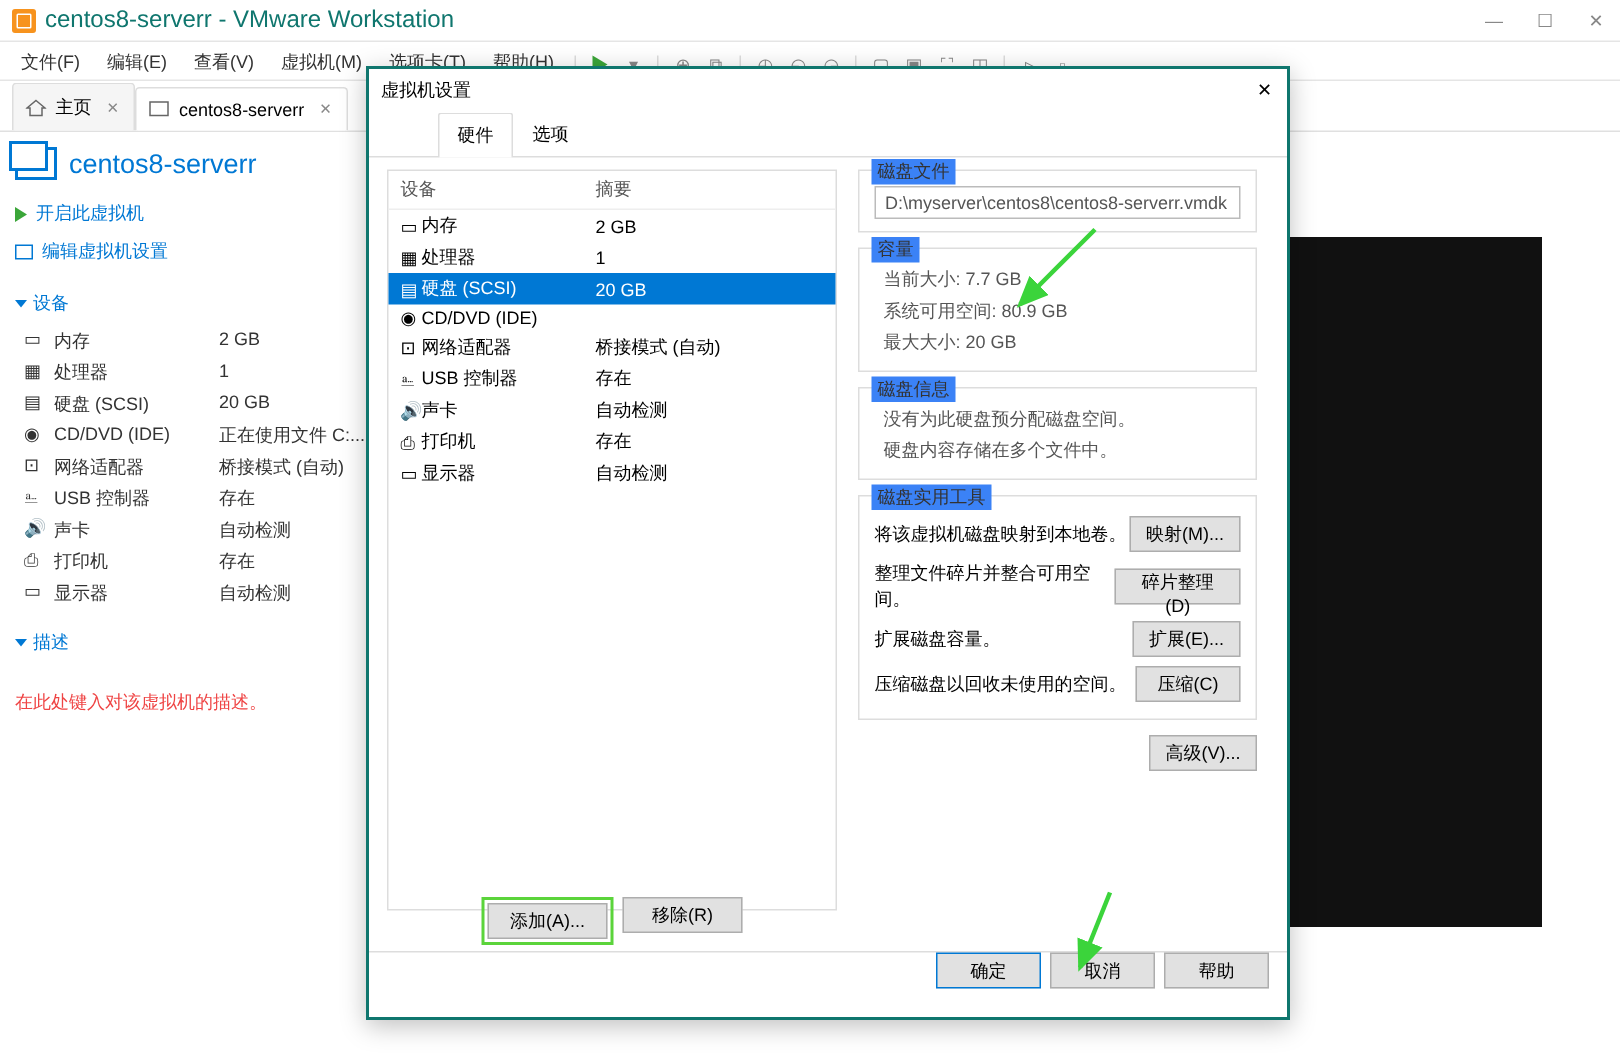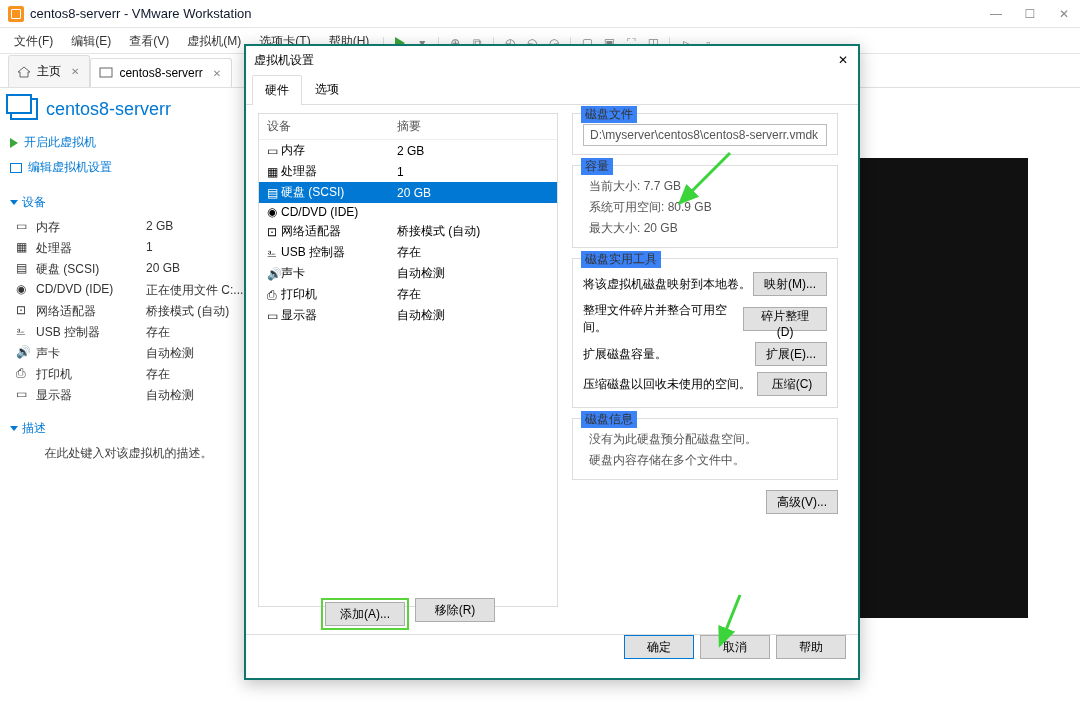--- a/index.html
+++ b/index.html
@@ -1,21 +1,21 @@
 <!DOCTYPE html>
 <html><head>
 <meta charset="utf-8">
 <style>
 * { box-sizing: border-box; margin: 0; padding: 0; font-family: "Microsoft YaHei", "Segoe UI", sans-serif; font-size: 12px; }
 body { background: #fff; width: 1080px; height: 704px; position: relative; overflow: hidden; }
 
 .titlebar { height: 28px; display: flex; align-items: center; padding: 0 8px; border-bottom: 1px solid #e5e5e5; background: #fff; }
 .titlebar-icon { width: 16px; height: 16px; background: #f7931e; border-radius: 2px; margin-right: 6px; display: flex; align-items: center; justify-content: center; }
 .titlebar-icon-inner { width: 10px; height: 10px; border: 1.5px solid #fff; border-radius: 1px; }
-.titlebar-text { color: #0f172a; font-size: 13px; flex: 1; }
+.titlebar-text { color: #0f766e; font-size: 16px; flex: 1; }
 .win-buttons { display: flex; gap: 18px; color: #888; }
 .win-btn { width: 16px; text-align: center; cursor: pointer; }
 
 .menubar { height: 26px; display: flex; align-items: flex-end; padding: 0 6px; gap: 2px; border-bottom: 1px solid #e5e5e5; }
 .menu-item { padding: 3px 8px; color: #333; cursor: pointer; }
 .toolbar-sep { width: 1px; height: 16px; background: #ddd; margin: 0 4px; }
 .toolbar-icon { width: 20px; height: 20px; display: flex; align-items: center; justify-content: center; color: #888; cursor: pointer; }
 .play-icon { color: #3ba639; }
 
 .tabbar { height: 34px; display: flex; align-items: flex-end; padding: 0 8px; border-bottom: 1px solid #e0e0e0; gap: 0; }
@@ -34,30 +34,30 @@
 .play-tri { width: 0; height: 0; border-left: 8px solid #3ba639; border-top: 5px solid transparent; border-bottom: 5px solid transparent; }
 .edit-icon-sq { width: 12px; height: 10px; border: 1.5px solid #0078d4; }
 
 .section-header { color: #0078d4; margin: 14px 0 6px 0; display: flex; align-items: center; gap: 4px; cursor: pointer; }
 .caret-down { width: 0; height: 0; border-top: 5px solid #0078d4; border-left: 4px solid transparent; border-right: 4px solid transparent; }
 .dev-table { width: 100%; }
 .dev-row { display: flex; padding: 2px 0 2px 6px; color: #333; }
 .dev-row .icon-sq { width: 14px; height: 12px; margin-right: 6px; }
 .dev-name { width: 110px; }
 .dev-value { color: #333; }
-.desc-text { color: #404040; margin-top: 8px; text-align: center; }
+.desc-text { color: #ef4444; margin-top: 23px; }
 
 .preview-black { position: absolute; top: 158px; left: 258px; width: 770px; height: 460px; background: #111; }
 
 .dialog { position: absolute; top: 44px; left: 244px; width: 616px; height: 636px; background: #fff; border: 2px solid #0f766e; box-shadow: 0 4px 16px rgba(0,0,0,0.25); z-index: 10; }
 .dlg-title { height: 28px; display: flex; align-items: center; justify-content: space-between; padding: 0 8px; }
 .dlg-close { width: 14px; height: 14px; cursor: pointer; display:flex; align-items:center; justify-content:center; }
 .dlg-tabs { display: flex; border-bottom: 1px solid #ddd; padding: 0 6px; }
 .dlg-tab { padding: 6px 12px; border: 1px solid transparent; border-bottom: none; cursor: pointer; }
-.dlg-tab.active { border-color: #ddd; background: #fff; border-radius: 2px 2px 0 0; position: relative; top: 1px; }
+.dlg-tab.active { border-color: #ddd; background: #fff; border-radius: 2px 2px 0 0; position: relative; top: 1px; margin-left: 40px; }
 .dlg-body { display: flex; padding: 8px 12px 0 12px; height: 540px; }
 .dlg-left { width: 300px; border: 1px solid #ddd; height: 494px; display: flex; flex-direction: column; }
 .dlg-list-head { display: flex; padding: 4px 8px; border-bottom: 1px solid #eee; color: #555; }
 .dlg-list-head .col1 { width: 130px; }
 .dlg-list { flex: 1; }
 .dlg-row { display: flex; padding: 2px 8px; align-items: center; cursor: pointer; }
 .dlg-row.selected { background: #0078d4; color: #fff; }
 .dlg-row .ri { width: 14px; display: inline-block; }
 .dlg-row .rn { width: 116px; }
 .dlg-right { flex: 1; padding: 0 8px 0 14px; }
@@ -280,42 +280,42 @@
         <div class="group-title">磁盘文件</div>
         <input class="path-input" readonly="" value="D:\myserver\centos8\centos8-serverr.vmdk" style="">
       </div>
       <div class="group">
         <div class="group-title">容量</div>
         <div class="info-line">当前大小: 7.7 GB</div>
         <div class="info-line">系统可用空间: 80.9 GB</div>
         <div class="info-line">最大大小: 20 GB</div>
       </div>
       <div class="group">
+        <div class="group-title">磁盘信息</div>
+        <div class="info-line">没有为此硬盘预分配磁盘空间。</div>
+        <div class="info-line">硬盘内容存储在多个文件中。</div>
+      </div>
+      <div class="group">
         <div class="group-title">磁盘实用工具</div>
         <div class="util-row">
             <span>将该虚拟机磁盘映射到本地卷。</span>
             <button class="btn">映射(M)...</button>
           </div>
         <div class="util-row">
             <span>整理文件碎片并整合可用空间。</span>
             <button class="btn">碎片整理(D)</button>
           </div>
         <div class="util-row">
             <span>扩展磁盘容量。</span>
             <button class="btn">扩展(E)...</button>
           </div>
         <div class="util-row">
             <span>压缩磁盘以回收未使用的空间。</span>
             <button class="btn">压缩(C)</button>
           </div>
-      </div>
-      <div class="group">
-        <div class="group-title">磁盘信息</div>
-        <div class="info-line">没有为此硬盘预分配磁盘空间。</div>
-        <div class="info-line">硬盘内容存储在多个文件中。</div>
       </div>
       <div class="right-align"><button class="btn">高级(V)...</button></div>
     </div>
   </div>
   <div class="dlg-bottom-btns">
     <div class="add-btn-hl"><button class="btn" style="min-width:80px">添加(A)...</button></div>
     <button class="btn" style="min-width:80px">移除(R)</button>
   </div>
   <div class="dlg-footer">
     <button class="btn btn-primary">确定</button>

